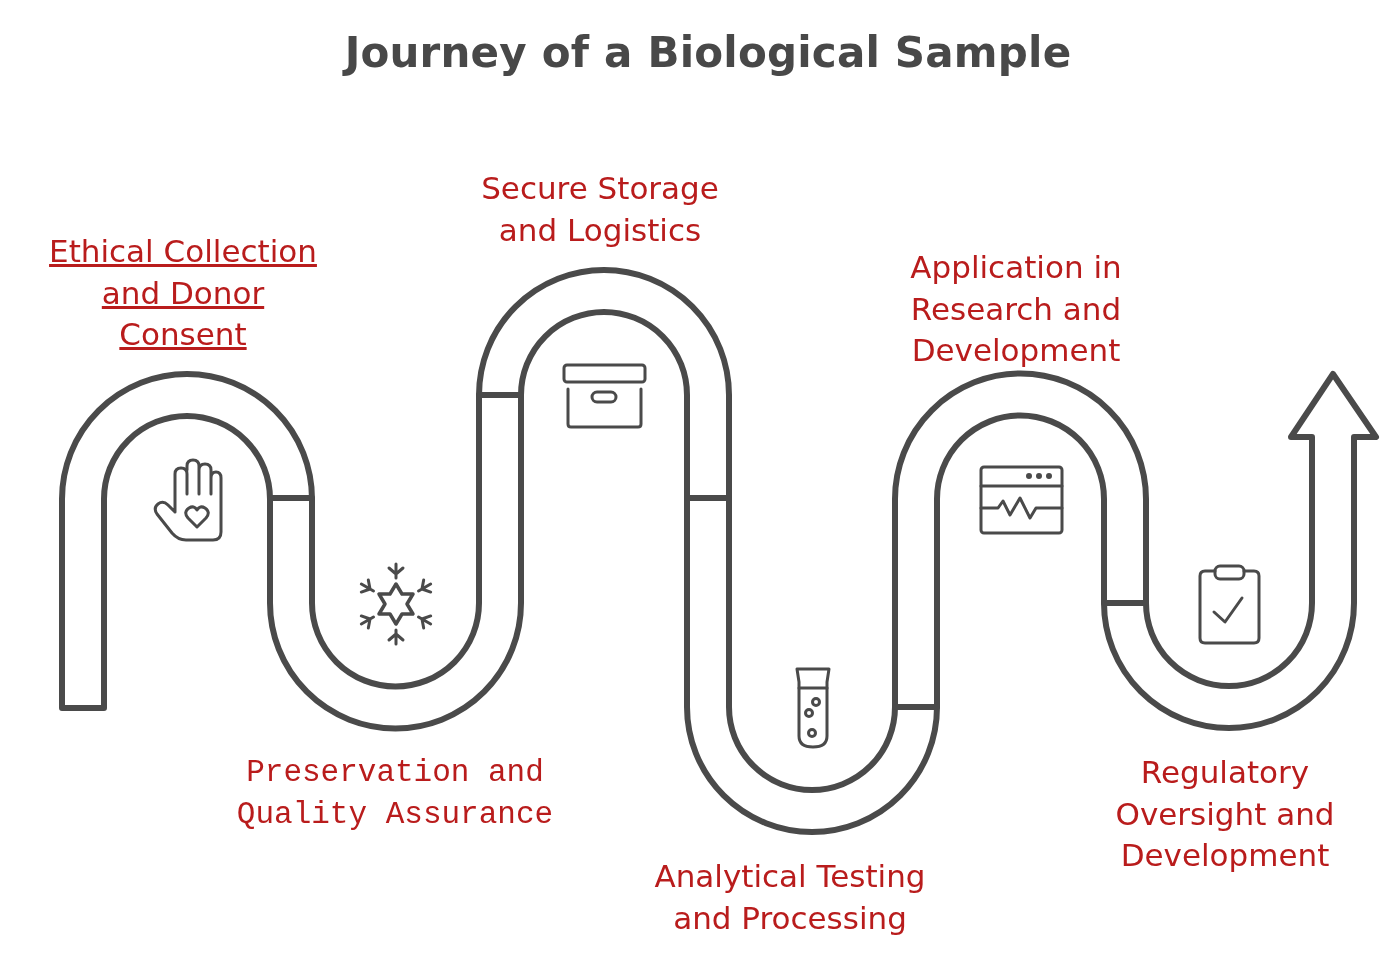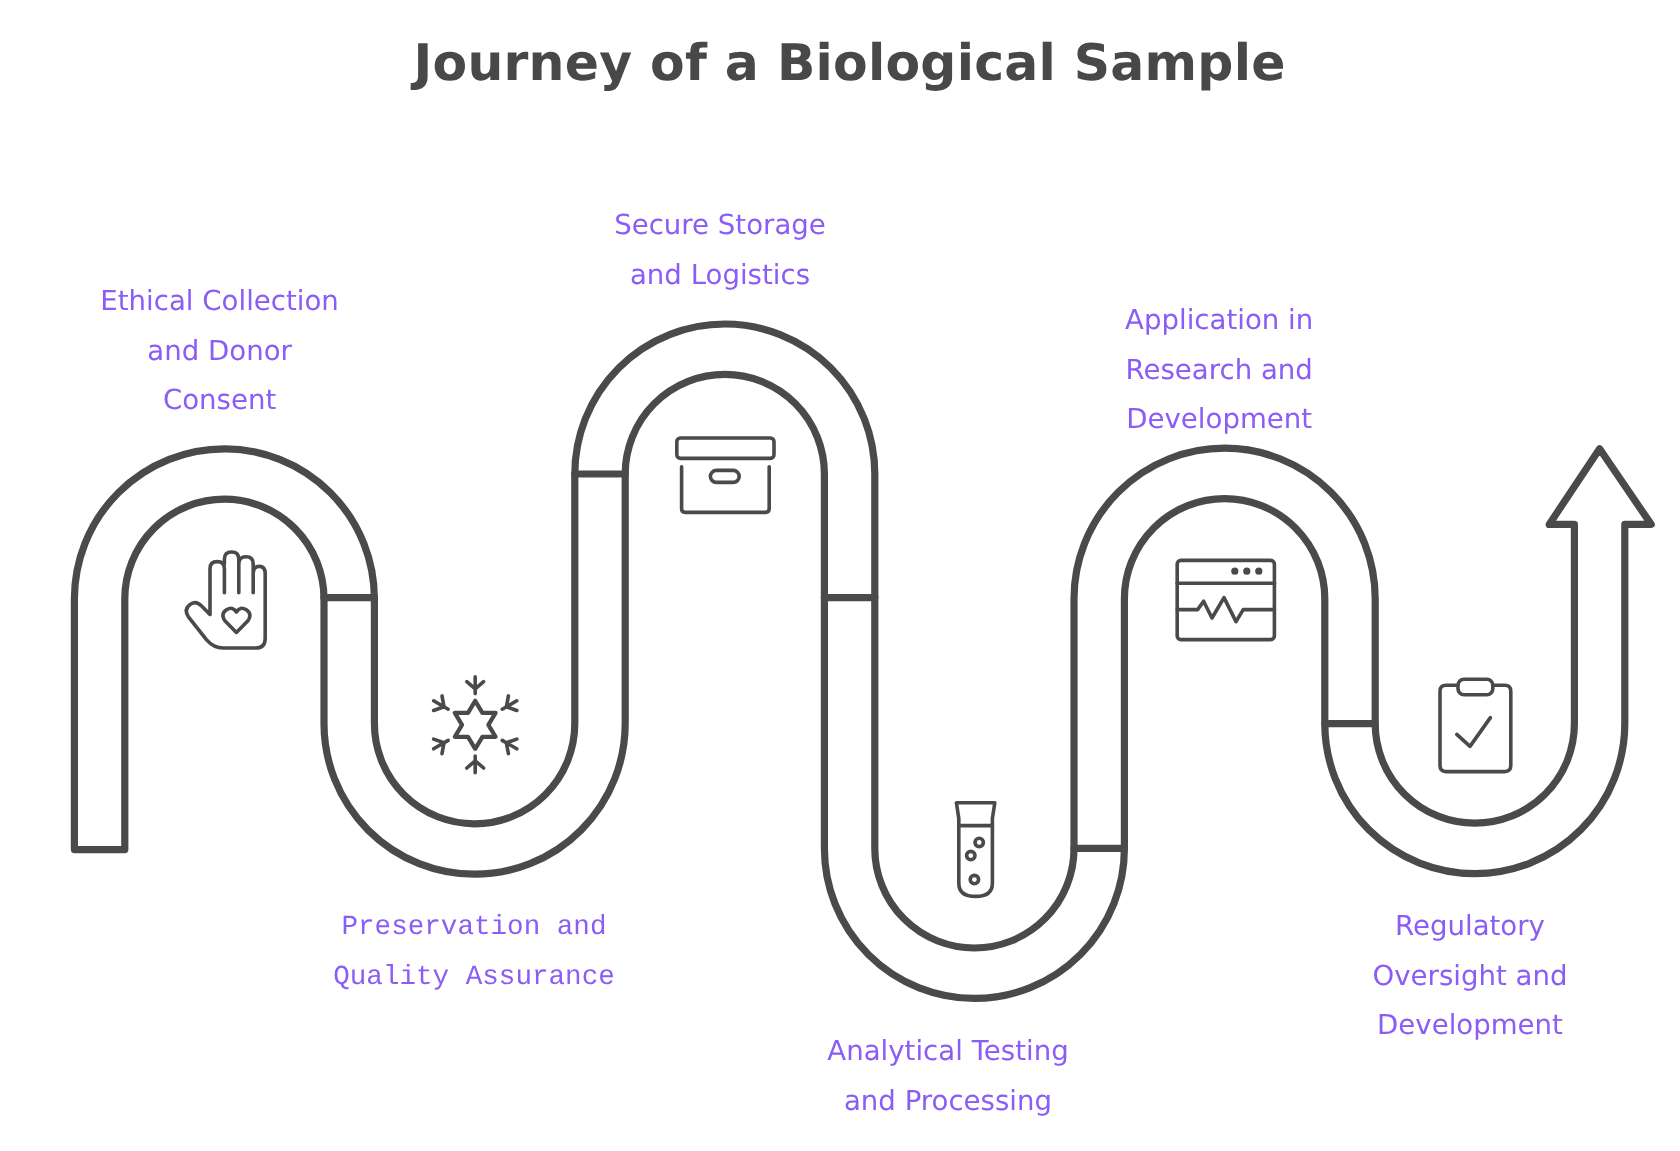--- a/index.html
+++ b/index.html
@@ -1,21 +1,21 @@
 <!DOCTYPE html>
 <html><head>
 <meta charset="utf-8">
 <style>
   html, body { margin: 0; padding: 0; background: #ffffff; }
   body { width: 1400px; height: 959px; position: relative; overflow: hidden;
          font-family: "DejaVu Sans", sans-serif; color: #4a4a4a; }
   .title { position: absolute; left: 0; top: 28px; width: 1416px; text-align: center;
            font-size: 42px; font-weight: bold; color: #484848; letter-spacing: 0.2px; }
-  .label { position: absolute; text-align: center; font-size: 23px; line-height: 41.5px;
-           color: #8b5cf6; white-space: pre-line; font-weight: normal; }
+  .label { position: absolute; text-align: center; font-size: 31px; line-height: 41.5px;
+           color: #b91c1c; white-space: pre-line; font-weight: normal; }
   svg.track { position: absolute; left: 0; top: 0; }
 </style>
 </head>
 <body>
 
 <div class="title">Journey of a Biological Sample</div>
 
 <svg class="track" width="1400" height="959" viewBox="0 0 1400 959">
   <g fill="none" stroke="#4a4a4a" stroke-width="6" stroke-linejoin="round" stroke-linecap="round">
 
@@ -106,21 +106,21 @@
     </g>
 
     <g>
       <path d="M 1215 571 L 1205 571 Q 1200 571 1200 576 L 1200 638 Q 1200 643 1205 643 L 1254 643 Q 1259 643 1259 638 L 1259 576 Q 1259 571 1254 571 L 1244 571"></path>
       <rect x="1215" y="566" width="29" height="13" rx="5"></rect>
       <path d="M 1214 612 L 1225 622 L 1242 598"></path>
     </g>
   </g>
 </svg>
 
-<div class="label" style="left: 23px; top: 231px; width: 320px;">Ethical Collection
+<div class="label" style="left: 23px; top: 231px; width: 320px; text-decoration: underline;">Ethical Collection
 and Donor
 Consent</div>
 <div class="label" style="left: 225px; top: 752px; width: 340px; font-family: Liberation Mono, monospace;">Preservation and
 Quality Assurance</div>
 <div class="label" style="left: 445px; top: 168px; width: 310px;">Secure Storage
 and Logistics</div>
 <div class="label" style="left: 620px; top: 856px; width: 340px;">Analytical Testing
 and Processing</div>
 <div class="label" style="left: 876px; top: 231px; width: 280px; margin-top: 16px;">Application in
 Research and

